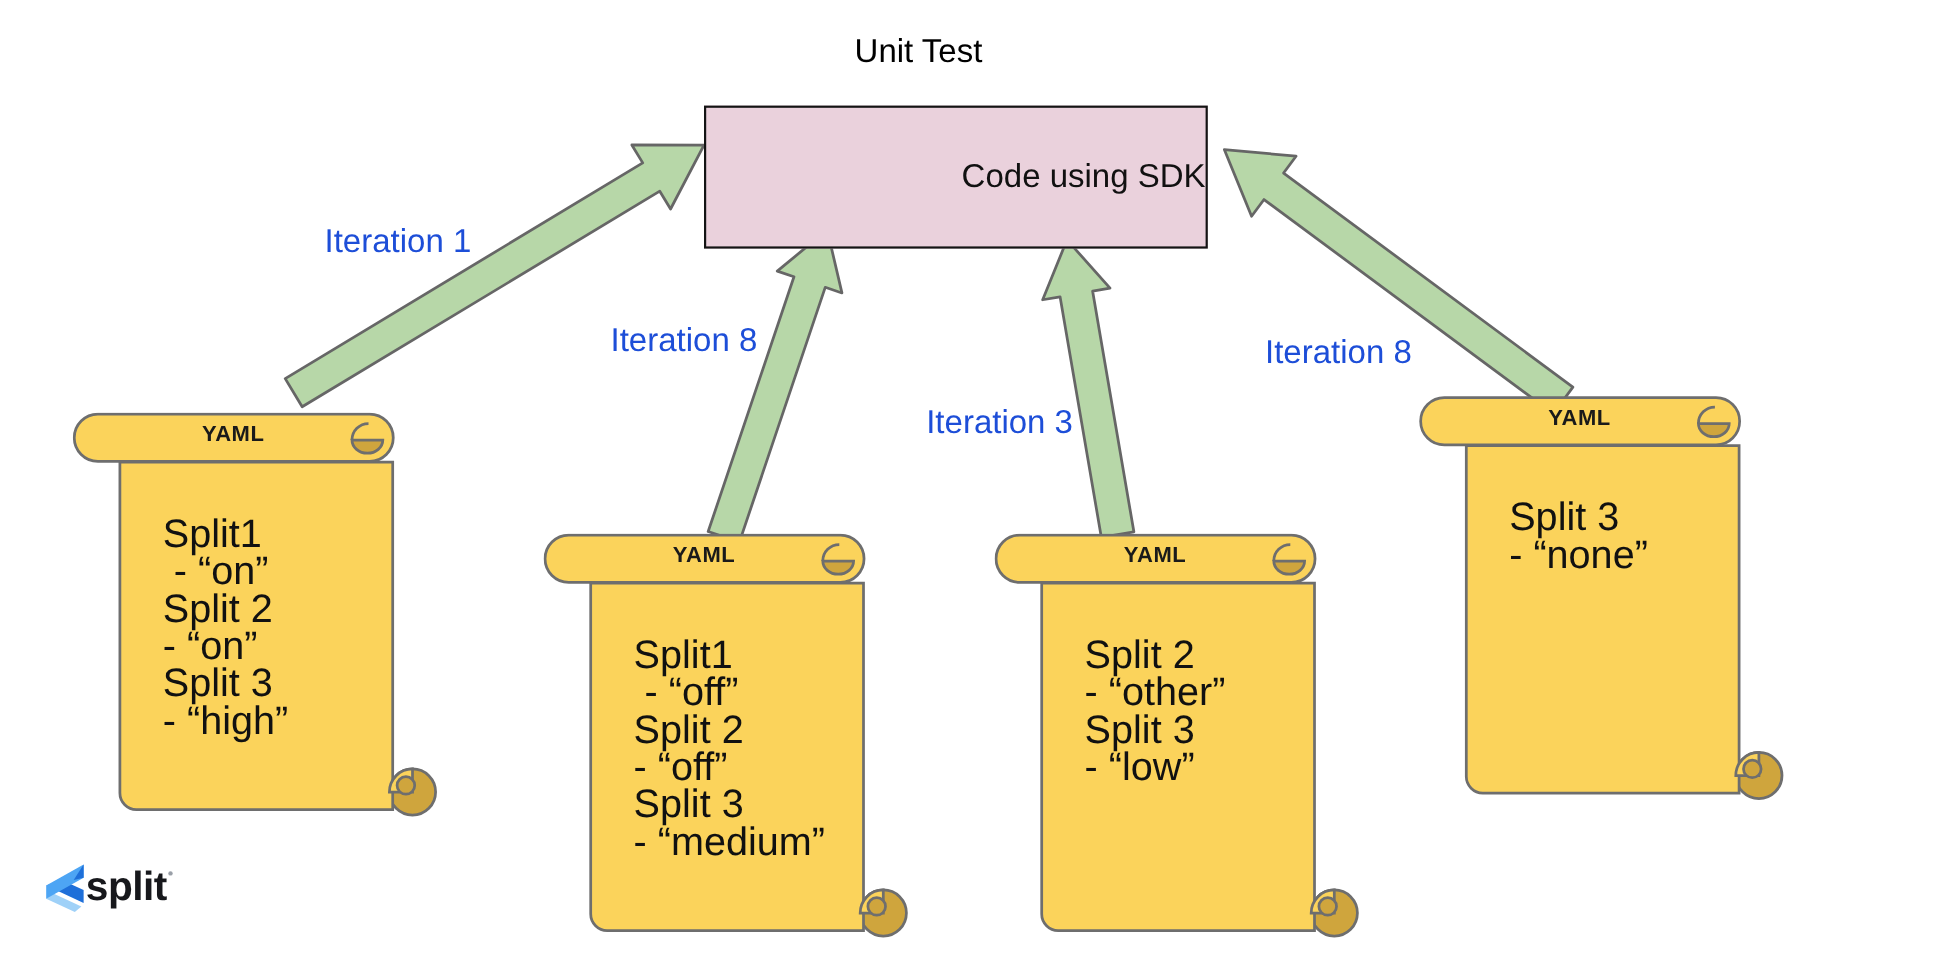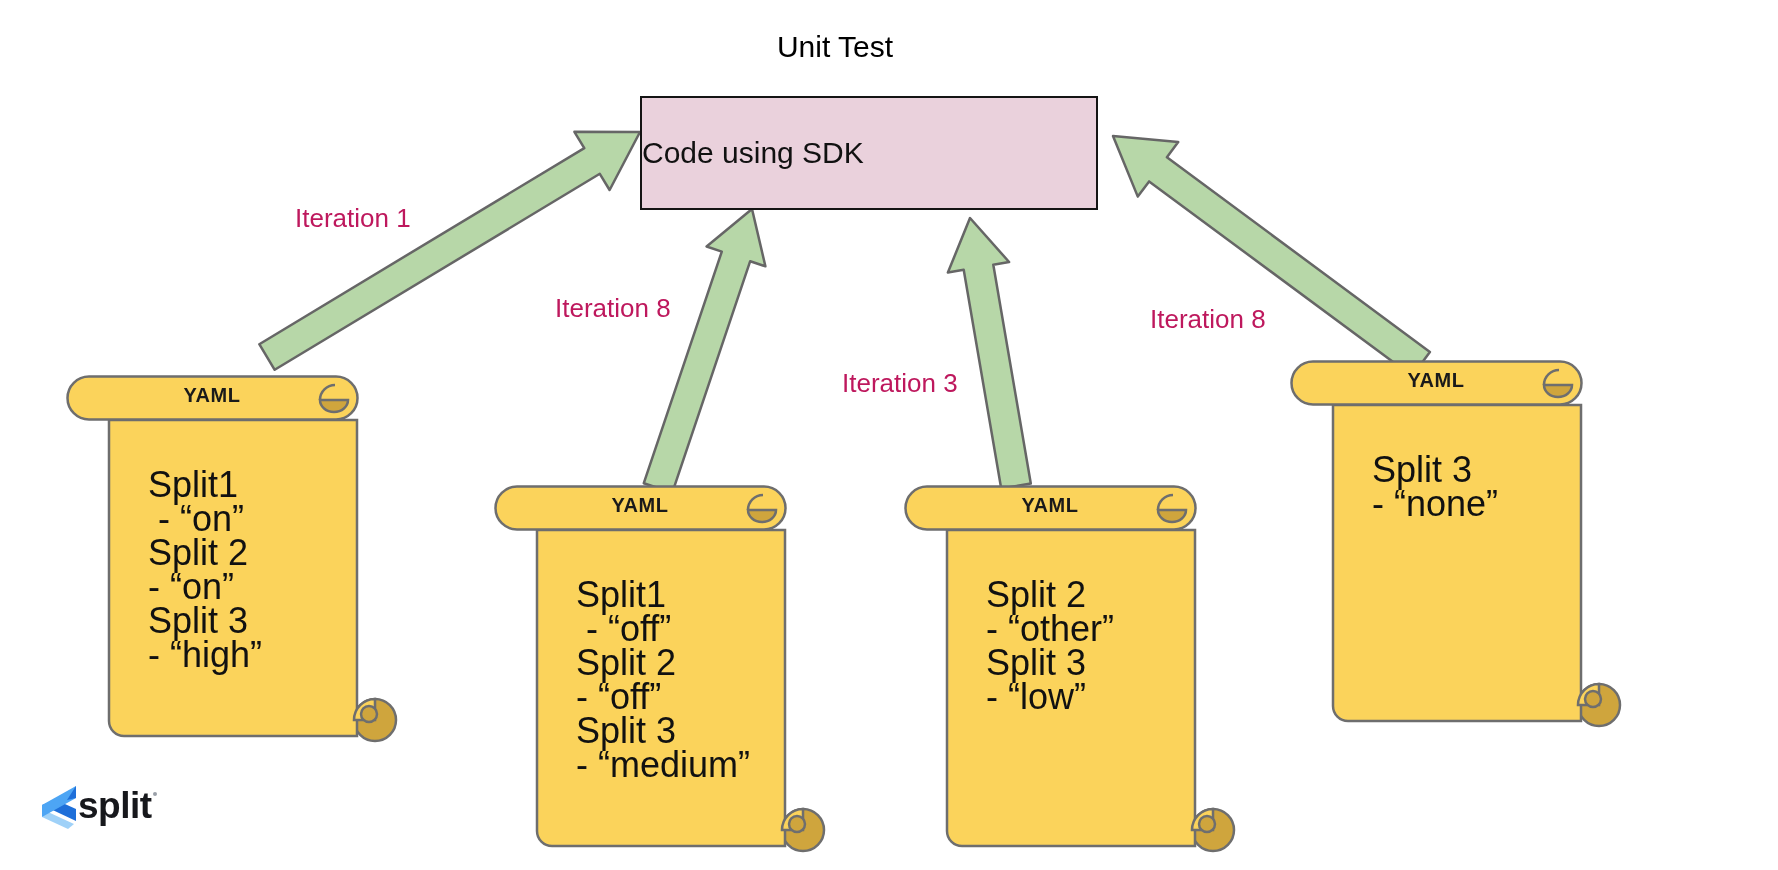--- a/index.html
+++ b/index.html
@@ -9,38 +9,38 @@
     font-family:"Liberation Sans", sans-serif;
     color:#111;
   }
 
   
   .diagram-title{
     position:absolute;top:30px;left:835px;transform:translateX(-50%);
     font-size:30px;white-space:nowrap;color:#000000;
   }
   .sdk-box{
-    position:absolute;left:640px;top:96px;width:458px;height:114px;
+    position:absolute;left:640px;top:96px;width:458px;height:130px;
     background:var(--box-fill);border:2px solid var(--box-border);
     box-sizing:border-box;
-    display:flex;align-items:center;justify-content:flex-start;
+    display:flex;align-items:center;justify-content:flex-end;
     font-size:30px;
   }
 
   
   svg.arrow-layer{position:absolute;left:0;top:0;}
   .arrow{
     fill:var(--arrow-fill);
     stroke:var(--arrow-stroke);
     stroke-width:2.5;
     stroke-linejoin:round;
   }
 
   
-  .iter-label{position:absolute;font-size:26px;white-space:nowrap;color:#be185d;}
+  .iter-label{position:absolute;font-size:30px;white-space:nowrap;color:#1d4ed8;}
 
   
   .scroll{position:absolute;width:334px;height:372px;}
   .scroll svg{position:absolute;left:0;top:0;}
   .paper{fill:var(--scroll-fill);stroke:var(--scroll-stroke);stroke-width:2.5;}
   .curl-dark{fill:var(--scroll-curl);stroke:var(--scroll-stroke);stroke-width:2.5;}
   .curl-line{fill:none;stroke:var(--scroll-stroke);stroke-width:2.5;}
   .scroll-header{
     position:absolute;left:30px;top:9px;width:232px;text-align:center;
     font-size:20px;font-weight:bold;letter-spacing:.5px;color:#1a1a1a;

